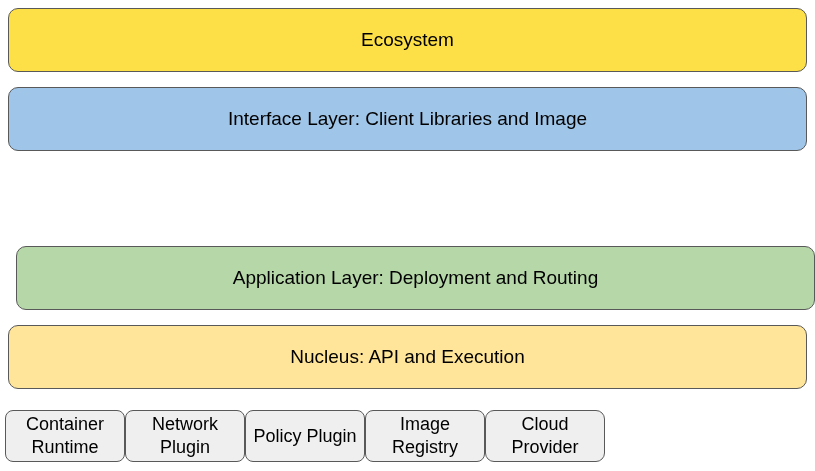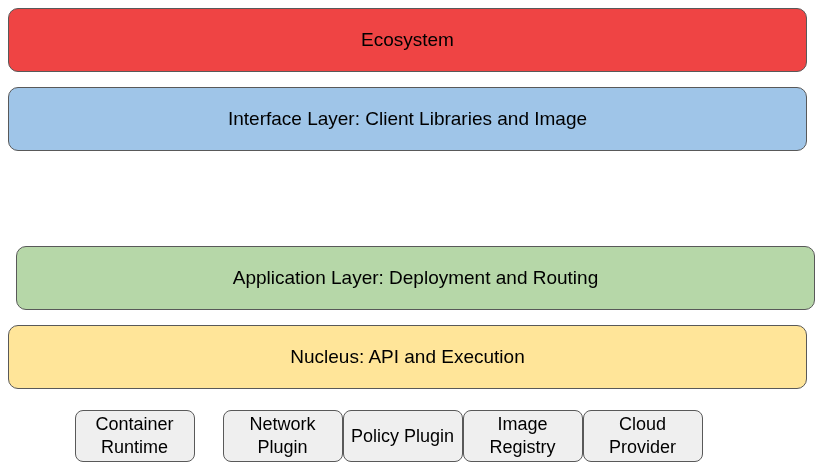--- a/index.html
+++ b/index.html
@@ -30,71 +30,71 @@
     font-size: 19px;
   }
   .layer-0 { top: 8px; }
   .layer-1 { top: 87px; }
   .layer-2 { top: 166px; }
   .layer-3 { top: 246px; }
   .layer-4 { top: 325px; }
   .components-row {
     position: absolute;
     top: 410px;
-    left: 22px;
+    left: 5px;
     width: 733px;
     display: flex;
-    justify-content: center;
+    justify-content: flex-start;
   }
   .component {
     width: 118px;
     height: 50px;
     border: 1px solid #595959;
     border-radius: 8px;
     display: flex;
     align-items: center;
     justify-content: center;
     text-align: center;
     font-size: 18px;
     line-height: 23px;
   }
 </style>
 </head>
 <body>
 
 <div class="canvas">
 
-  <div class="layer layer-0" style="background-color: #ef4444; text-align: center;">
+  <div class="layer layer-0" style="background-color: #fde047; text-align: center;">
     <span>Ecosystem</span>
   </div>
 
   <div class="layer layer-1" style="background-color: rgb(159, 197, 232);">
     <span>Interface Layer: Client Libraries and Image</span>
   </div>
 
 
   <div class="layer layer-3" style="background-color: rgb(182, 215, 168); margin-left: 8px;">
     <span>Application Layer: Deployment and Routing</span>
   </div>
 
   <div class="layer layer-4" style="background-color: rgb(255, 229, 153);">
     <span>Nucleus: API and Execution</span>
   </div>
 
   <div class="components-row">
     <div class="component" style="background-color: rgb(239, 239, 239);">
       <span>Container Runtime</span>
     </div>
-    <div class="component" style="background-color: rgb(239, 239, 239); margin-left: 28px;">
+    <div class="component" style="background-color: rgb(239, 239, 239);">
       <span>Network Plugin</span>
     </div>
     <div class="component" style="background-color: rgb(239, 239, 239);">
       <span>Policy Plugin</span>
     </div>
     <div class="component" style="background-color: rgb(239, 239, 239);">
       <span>Image Registry</span>
     </div>
-    <div class="component" style="background-color: rgb(239, 239, 239);">
+    <div class="component" style="background-color: rgb(239, 239, 239); border-radius: 9px;">
       <span>Cloud Provider</span>
     </div>
   </div>
 
 </div>
 
 </body></html>

